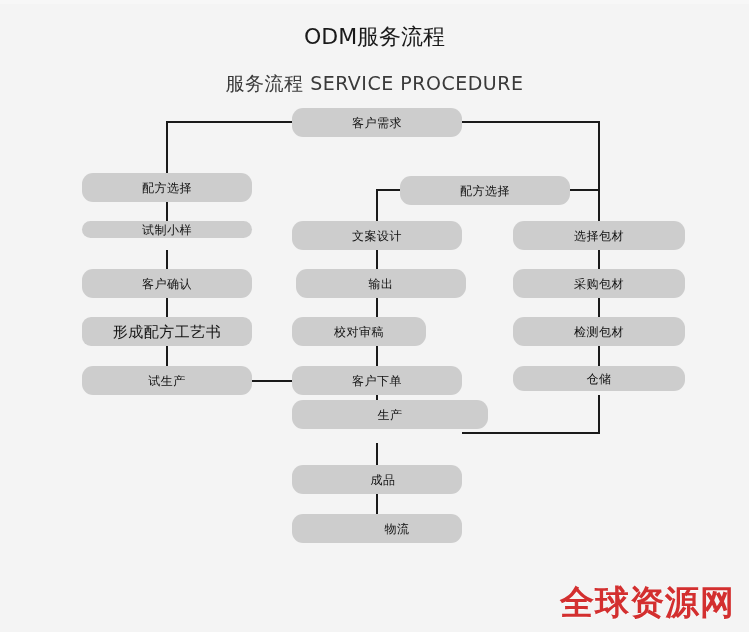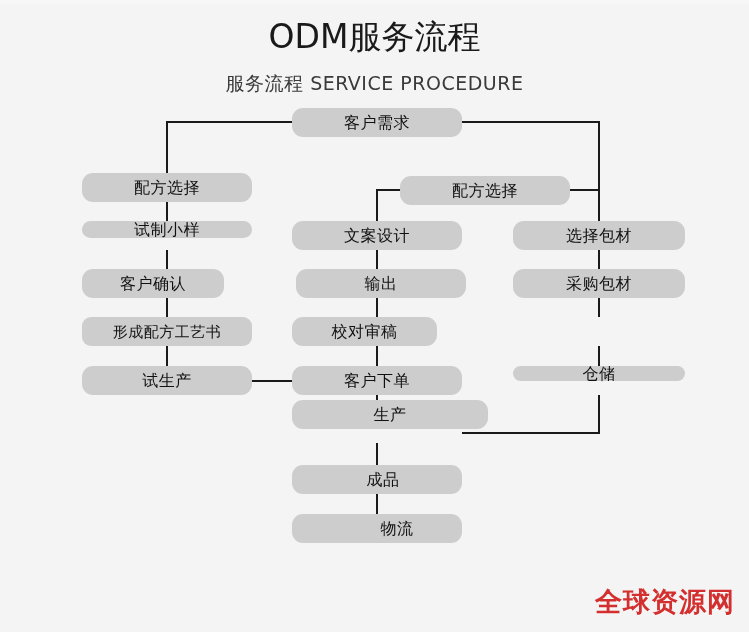--- a/index.html
+++ b/index.html
@@ -29,21 +29,21 @@
     width: 749px;
     height: 4px;
     background: #f7f7f7;
   }
   .title {
     position: absolute;
     left: 0;
     top: 17px;
     width: 749px;
     text-align: center;
-    font-size: 33px;
+    font-size: 22px;
     line-height: 40px;
     font-weight: 400;
     color: #1a1a1a;
     letter-spacing: 0px;
   }
   .subtitle {
     position: absolute;
     left: 0;
     top: 70px;
     width: 749px;
@@ -63,36 +63,36 @@
     height: 632px;
   }
   .node {
     position: absolute;
     background: #cdcdcd;
     border-radius: 11px;
     box-sizing: border-box;
     display: flex;
     align-items: center;
     justify-content: center;
-    font-size: 16px;
+    font-size: 12px;
     line-height: 18px;
     color: #111111;
     font-weight: 400;
     letter-spacing: 0.5px;
     white-space: nowrap;
   }
   .node.small {
     font-size: 15px;
     border-radius: 9px;
   }
   .watermark {
     position: absolute;
     right: 14px;
     bottom: 14px;
-    font-size: 27px;
+    font-size: 34px;
     line-height: 32px;
     font-weight: 700;
     color: #d02c２c;
     color: #d32f2f;
     letter-spacing: 1px;
     text-shadow: 0 1px 0 rgba(255,255,255,0.55);
   }
 </style>
 </head>
 <body>
@@ -136,33 +136,34 @@
       <path d="M252,381 L292,381"></path>
 
       <path d="M599,395 L599,433 L462,433"></path>
     </g>
   </svg>
 
   <div class="node" style="left:292px; top:108px; width:170px; height:29px;">客户需求</div>
 
   <div class="node" style="left:82px; top:173px; width:170px; height:29px;">配方选择</div>
   <div class="node" style="left:82px; top:221px; width:170px; height:17px;">试制小样</div>
-  <div class="node" style="left:82px; top:269px; width:142px; height:29px;">客户确认</div>
+  <div class="node" style="left:82px; top:269px; width:170px; height:29px;">客户确认</div>
   <div class="node small" style="left:82px; top:317px; width:170px; height:29px;">形成配方工艺书</div>
   <div class="node" style="left:82px; top:366px; width:170px; height:29px;">试生产</div>
 
   <div class="node" style="left:400px; top:176px; width:170px; height:29px;">配方选择</div>
 
   <div class="node" style="left:292px; top:221px; width:170px; height:29px;">文案设计</div>
   <div class="node" style="left:296px; top:269px; width:170px; height:29px;">输出</div>
-  <div class="node" style="left:292px; top:317px; width:145px; height:29px;">校对审稿</div>
+  <div class="node" style="left:292px; top:317px; width:134px; height:29px;">校对审稿</div>
   <div class="node" style="left:292px; top:366px; width:170px; height:29px;">客户下单</div>
   <div class="node" style="left:292px; top:400px; width:196px; height:29px;">生产</div>
   <div class="node" style="left:292px; top:465px; width:170px; height:29px;padding-left:12px;">成品</div>
   <div class="node" style="left:292px; top:514px; width:170px; height:29px;padding-left:40px;">物流</div>
 
   <div class="node" style="left:513px; top:221px; width:172px; height:29px;">选择包材</div>
   <div class="node" style="left:513px; top:269px; width:172px; height:29px;">采购包材</div>
-  <div class="node" style="left:513px; top:366px; width:172px; height:15px;text-align:center;">仓储</div>
+  <div class="node" style="left:513px; top:317px; width:172px; height:29px;">检测包材</div>
+  <div class="node" style="left:513px; top:366px; width:172px; height:25px;text-align:center;">仓储</div>
 
   <div class="watermark">全球资源网</div>
 
 </div>
 
 </body></html>

